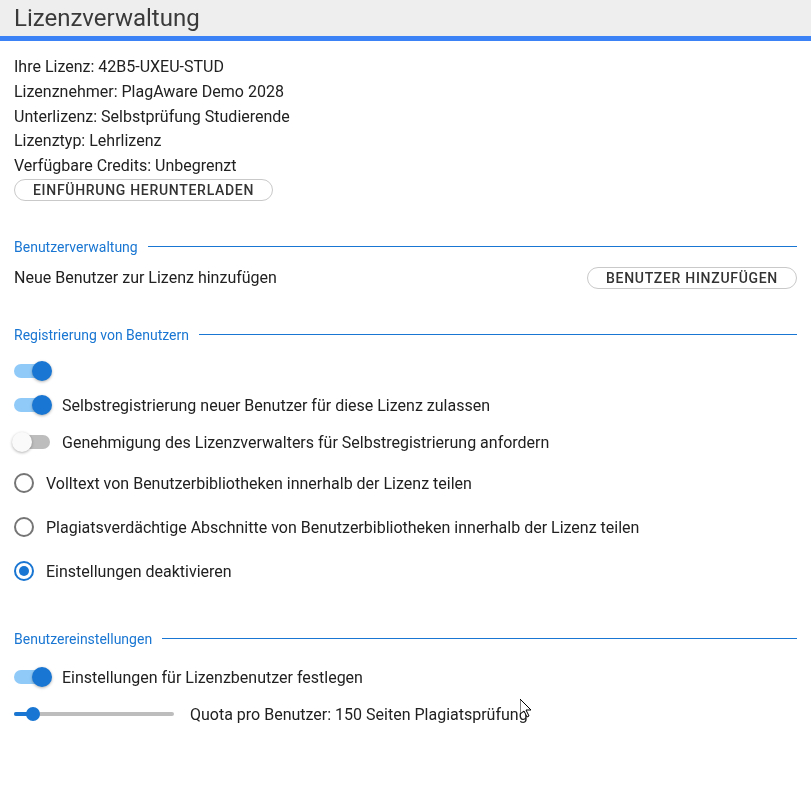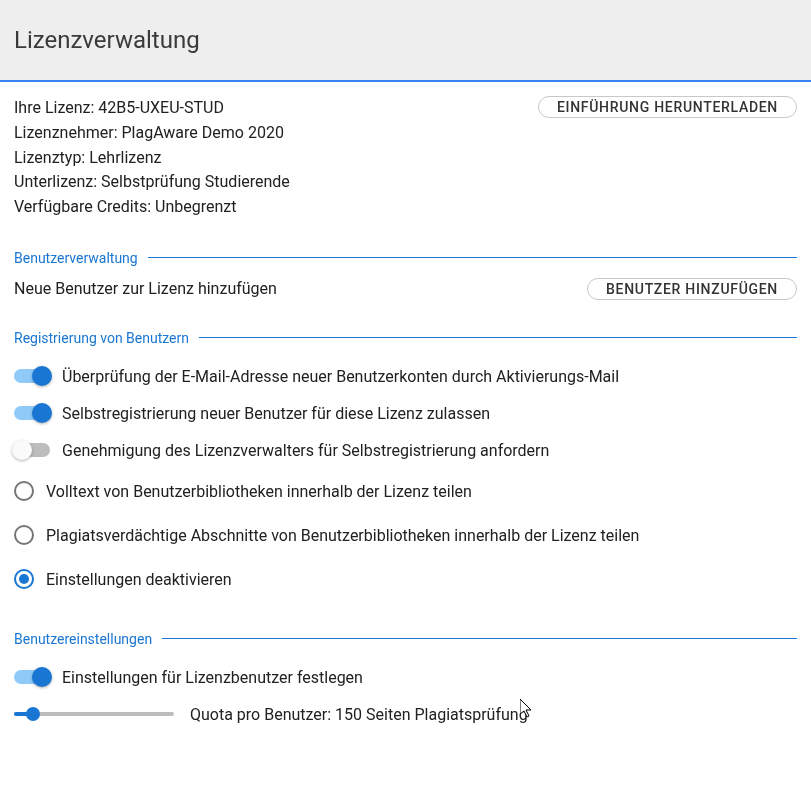--- a/index.html
+++ b/index.html
@@ -5,35 +5,36 @@
     * { box-sizing: border-box; margin: 0; padding: 0; }
     body {
       font-family: Roboto, "Helvetica Neue", Arial, sans-serif;
       font-size: 16px;
       color: #212121;
       background: #fff;
       width: 811px;
     }
     .header {
       background: #eeeeee;
-      border-bottom: 2px solid #3b82f6;
-      padding: 26px 14px;
+      border-bottom: 5px solid #3b82f6;
+      padding: 4px 14px;
     }
     .header h1 {
       font-size: 24px;
       font-weight: 400;
       color: #3a3a3a;
     }
     .content {
       padding: 14px 14px 20px 14px;
     }
     .top-row {
       display: flex;
       justify-content: space-between;
       align-items: flex-start;
+      flex-direction: column;
     }
     .license-info {
       line-height: 1.55;
       font-size: 16px;
     }
     .btn {
       background: #fff;
       border: 1px solid #c9c9c9;
       border-radius: 15px;
       padding: 2px 18px;
@@ -42,21 +43,21 @@
       letter-spacing: 0.7px;
       color: #333;
       cursor: pointer;
       text-transform: uppercase;
       white-space: nowrap;
       font-family: inherit;
     }
     .section-divider {
       display: flex;
       align-items: center;
-      margin-top: 30px;
+      margin-top: 38px;
       margin-bottom: 12px;
     }
     .section-divider .label {
       color: #1976d2;
       font-size: 14px;
       white-space: nowrap;
       padding-right: 10px;
     }
     .section-divider .line {
       flex: 1;
@@ -167,23 +168,23 @@
 
 <div class="header">
   <h1>Lizenzverwaltung</h1>
 </div>
 
 <div class="content">
 
   <div class="top-row">
     <div class="license-info">
       <div>Ihre Lizenz: 42B5-UXEU-STUD</div>
-      <div>Lizenznehmer: PlagAware Demo 2020</div>
+      <div>Lizenznehmer: PlagAware Demo 2028</div>
+      <div>Unterlizenz: Selbstprüfung Studierende</div>
       <div>Lizenztyp: Lehrlizenz</div>
-      <div>Unterlizenz: Selbstprüfung Studierende</div>
       <div>Verfügbare Credits: Unbegrenzt</div>
     </div>
     <button class="btn">EINFÜHRUNG HERUNTERLADEN</button>
   </div>
 
   <div class="section-divider">
     <span class="label">Benutzerverwaltung</span>
     <div class="line"></div>
   </div>
 
@@ -194,21 +195,20 @@
 
   <div class="section-divider">
     <span class="label">Registrierung von Benutzern</span>
     <div class="line"></div>
   </div>
 
   <div class="toggle-row">
     <div class="toggle on">
         <div class="knob"></div>
       </div>
-    <span>Überprüfung der E-Mail-Adresse neuer Benutzerkonten durch Aktivierungs-Mail</span>
   </div>
 
   <div class="toggle-row">
     <div class="toggle on">
         <div class="knob"></div>
       </div>
     <span>Selbstregistrierung neuer Benutzer für diese Lizenz zulassen</span>
   </div>
 
   <div class="toggle-row">

